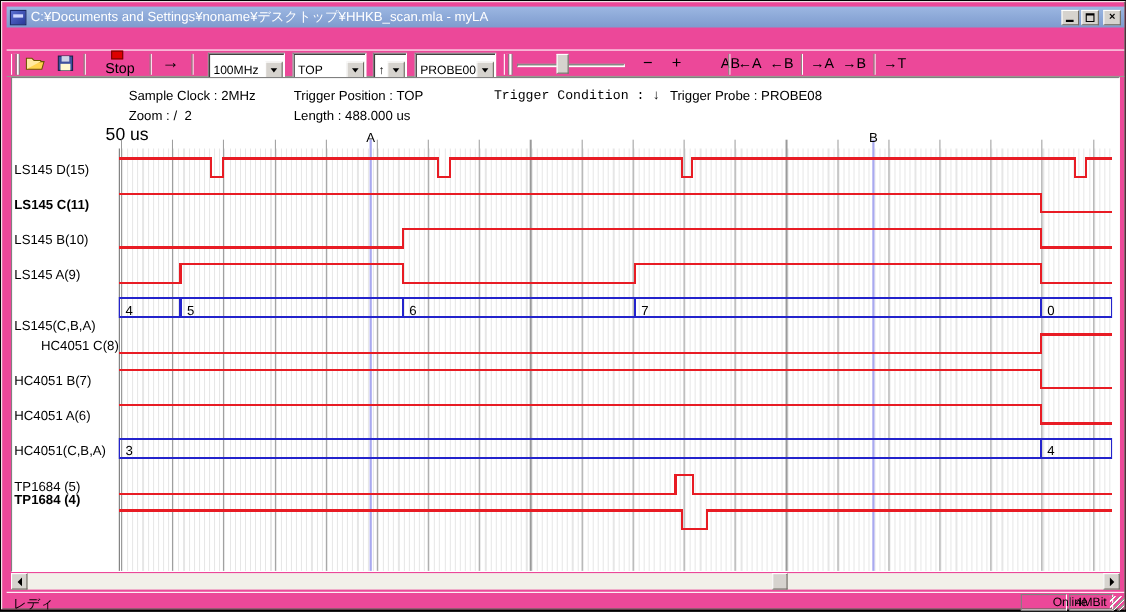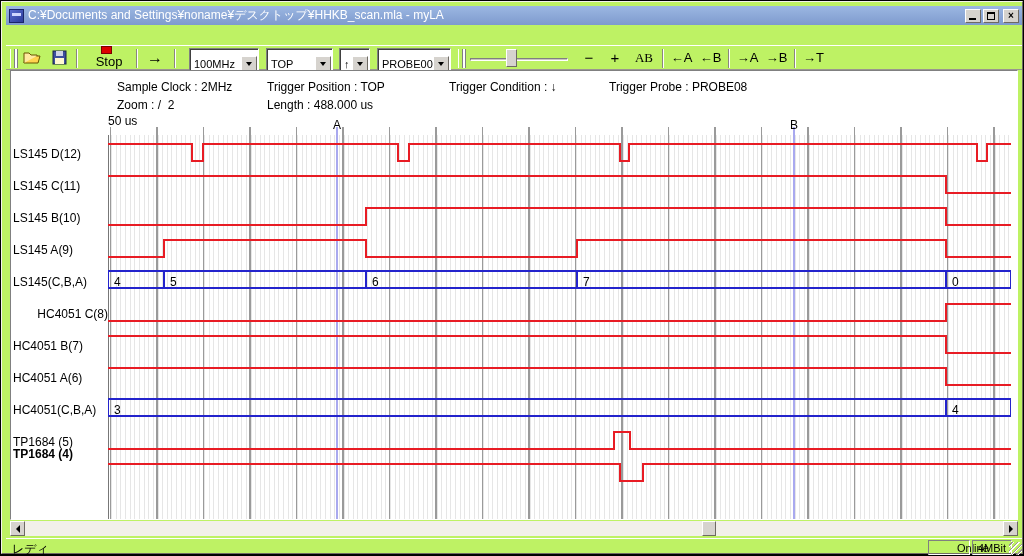--- a/index.html
+++ b/index.html
@@ -1,19 +1,19 @@
 <!DOCTYPE html>
 <html style="--wave: #e81c24; --bus: #2323cc; --marker: #a9a9ef; --stop-red: #dd0000; --titlebar: #7e9bce; --titlebar-light: #9cb7e2;"><head>
 <meta charset="utf-8">
 <style>
   html,body{margin:0;padding:0;background:#000;}
   *{box-sizing:border-box;}
   .stage{position:relative;width:1024px;height:556px;background:#000;
          font-family:"Liberation Sans","DejaVu Sans",sans-serif;overflow:hidden;}
-  .frame{position:absolute;left:1px;top:1px;width:1022px;height:553px;background:#bef264;
+  .frame{position:absolute;left:1px;top:1px;width:1022px;height:553px;background:#ec4899;
          border:1px solid;border-color:#f4f2ee #6e6a63 #6e6a63 #f4f2ee;}
 
   
   .titlebar{position:absolute;left:4px;top:4px;width:1016px;height:19px;
             background:linear-gradient(180deg,var(--titlebar-light),var(--titlebar));
             display:flex;align-items:center;padding:0 3px;}
   .app-icon{width:15px;height:14px;margin-right:4px;background:linear-gradient(135deg,#5a6ed0,#2a3a9a);
             border:1px solid #1a2568;position:relative;}
   .app-icon:after{content:"";position:absolute;left:2px;top:3px;width:9px;height:3px;background:#cfd6ff;}
   .title-text{color:#fff;font-size:12px;white-space:nowrap;flex:1;overflow:hidden;}
@@ -51,21 +51,21 @@
   .slider-track{position:absolute;left:2px;top:10px;width:98px;height:3px;
                 border:1px solid;border-color:#808080 #fff #fff #808080;background:#c8c5bf;}
   .slider-thumb{position:absolute;left:38px;top:1px;width:11px;height:18px;background:#d6d3ce;
                 border:1px solid;border-color:#fff #6e6a63 #6e6a63 #fff;}
   .arrow-big{font-size:16px;font-weight:bold;}
 
   
   .client{position:absolute;left:8px;top:68px;width:1008px;height:450px;background:#fff;
           border:1px solid;border-color:#808080 #fff #fff #808080;}
   .info-text{position:absolute;font-size:12px;color:#000;white-space:pre;}
-  .scale-label{position:absolute;left:106px;top:112px;font-size:12px;color:#000;}
+  .scale-label{position:absolute;left:94px;top:112px;font-size:16px;color:#000;}
   .ch-label{position:absolute;left:11px;width:95px;font-size:12px;color:#000;white-space:nowrap;}
   .plot{position:absolute;left:106px;top:133px;width:903px;height:384px;
         border-left:1px solid #777;
         background-image:repeating-linear-gradient(to right,#e6e6e6 0 1px,transparent 1px 4.65px);
         background-position:2px 0;}
   .majorgrid{position:absolute;left:106px;top:125px;width:903px;height:392px;
         background-image:repeating-linear-gradient(to right,#9a9a9a 0 1px,transparent 1px 46.5px);
         background-position:2px 0;}
   .marker-line{position:absolute;top:125px;height:392px;width:2px;background:var(--marker);}
   .marker-label{position:absolute;top:116px;width:12px;text-align:center;font-size:12px;color:#000;}
@@ -163,56 +163,56 @@
           </span>
     </div>
 
     <div class="tb-handle" style="left:452px;"></div>
     <div class="slider">
       <div class="slider-track"></div>
       <div class="slider-thumb"></div>
     </div>
     <div class="tb-btn" style="left:572px;width:22px;font-size:15px;"><span>−</span></div>
     <div class="tb-btn" style="left:598px;width:22px;font-size:15px;"><span>+</span></div>
-    <div class="tb-btn" style="left:624px;width:28px;font-family:Liberation Serif, serif;"><span>AB</span></div>
+    <div class="tb-btn" style="left:644px;width:28px;"><span>AB</span></div>
     <div class="tb-sep" style="left:656px;"></div>
     <div class="tb-btn" style="left:662px;width:27px;"><span>←A</span></div>
     <div class="tb-btn" style="left:691px;width:27px;"><span>←B</span></div>
     <div class="tb-sep" style="left:722px;"></div>
     <div class="tb-btn" style="left:728px;width:27px;"><span>→A</span></div>
     <div class="tb-btn" style="left:757px;width:27px;"><span>→B</span></div>
     <div class="tb-sep" style="left:788px;"></div>
     <div class="tb-btn" style="left:794px;width:27px;"><span>→T</span></div>
   </div>
 
   <div class="client"></div>
 
   <span class="info-text" style="left:115px;top:78px;">Sample Clock : 2MHz</span>
   <span class="info-text" style="left:265px;top:78px;">Trigger Position : TOP</span>
-  <span class="info-text" style="left:447px;top:78px;">Trigger Condition : ↓</span>
+  <span class="info-text" style="left:447px;top:78px;font-family:Liberation Mono, monospace;">Trigger Condition : ↓</span>
   <span class="info-text" style="left:607px;top:78px;">Trigger Probe : PROBE08</span>
   <span class="info-text" style="left:115px;top:96px;">Zoom : /  2</span>
   <span class="info-text" style="left:265px;top:96px;">Length : 488.000 us</span>
 
   <span class="scale-label">50 us</span>
 
   <div class="plot"></div>
   <div class="majorgrid"></div>
   <div id="markers">
         <div class="marker-line" style="left: 334px;"></div>
         <div class="marker-label" style="left: 329px;">A</div>
         <div class="marker-line" style="left: 791px;"></div>
         <div class="marker-label" style="left: 786px;">B</div>
       </div>
   <div id="channel-labels">
-        <div class="ch-label" style="top: 145px;">LS145 D(12)</div>
-        <div class="ch-label" style="top: 177px;">LS145 C(11)</div>
+        <div class="ch-label" style="top: 145px;">LS145 D(15)</div>
+        <div class="ch-label" style="top: 177px; font-weight: bold;">LS145 C(11)</div>
         <div class="ch-label" style="top: 209px;">LS145 B(10)</div>
         <div class="ch-label" style="top: 241px;">LS145 A(9)</div>
-        <div class="ch-label" style="top: 273px;">LS145(C,B,A)</div>
+        <div class="ch-label" style="top: 287px;">LS145(C,B,A)</div>
         <div class="ch-label" style="top: 305px; text-align: right;">HC4051 C(8)</div>
         <div class="ch-label" style="top: 337px;">HC4051 B(7)</div>
         <div class="ch-label" style="top: 369px;">HC4051 A(6)</div>
         <div class="ch-label" style="top: 401px;">HC4051(C,B,A)</div>
         <div class="ch-label" style="top: 433px;">TP1684 (5)</div>
         <div class="ch-label" style="top: 445px; font-weight: bold;">TP1684 (4)</div>
       </div>
   <svg id="wave-svg" width="903" height="384" style="left: 106px; top: 133px;">
         <path d="M0 9 H84 V26 H95 V9 H290 V26 H301 V9 H512 V26 H521 V9 H869 V26 H879 V9 H903" class="wave"></path>
         <path d="M0 41 H838 V58 H903" class="wave"></path>

